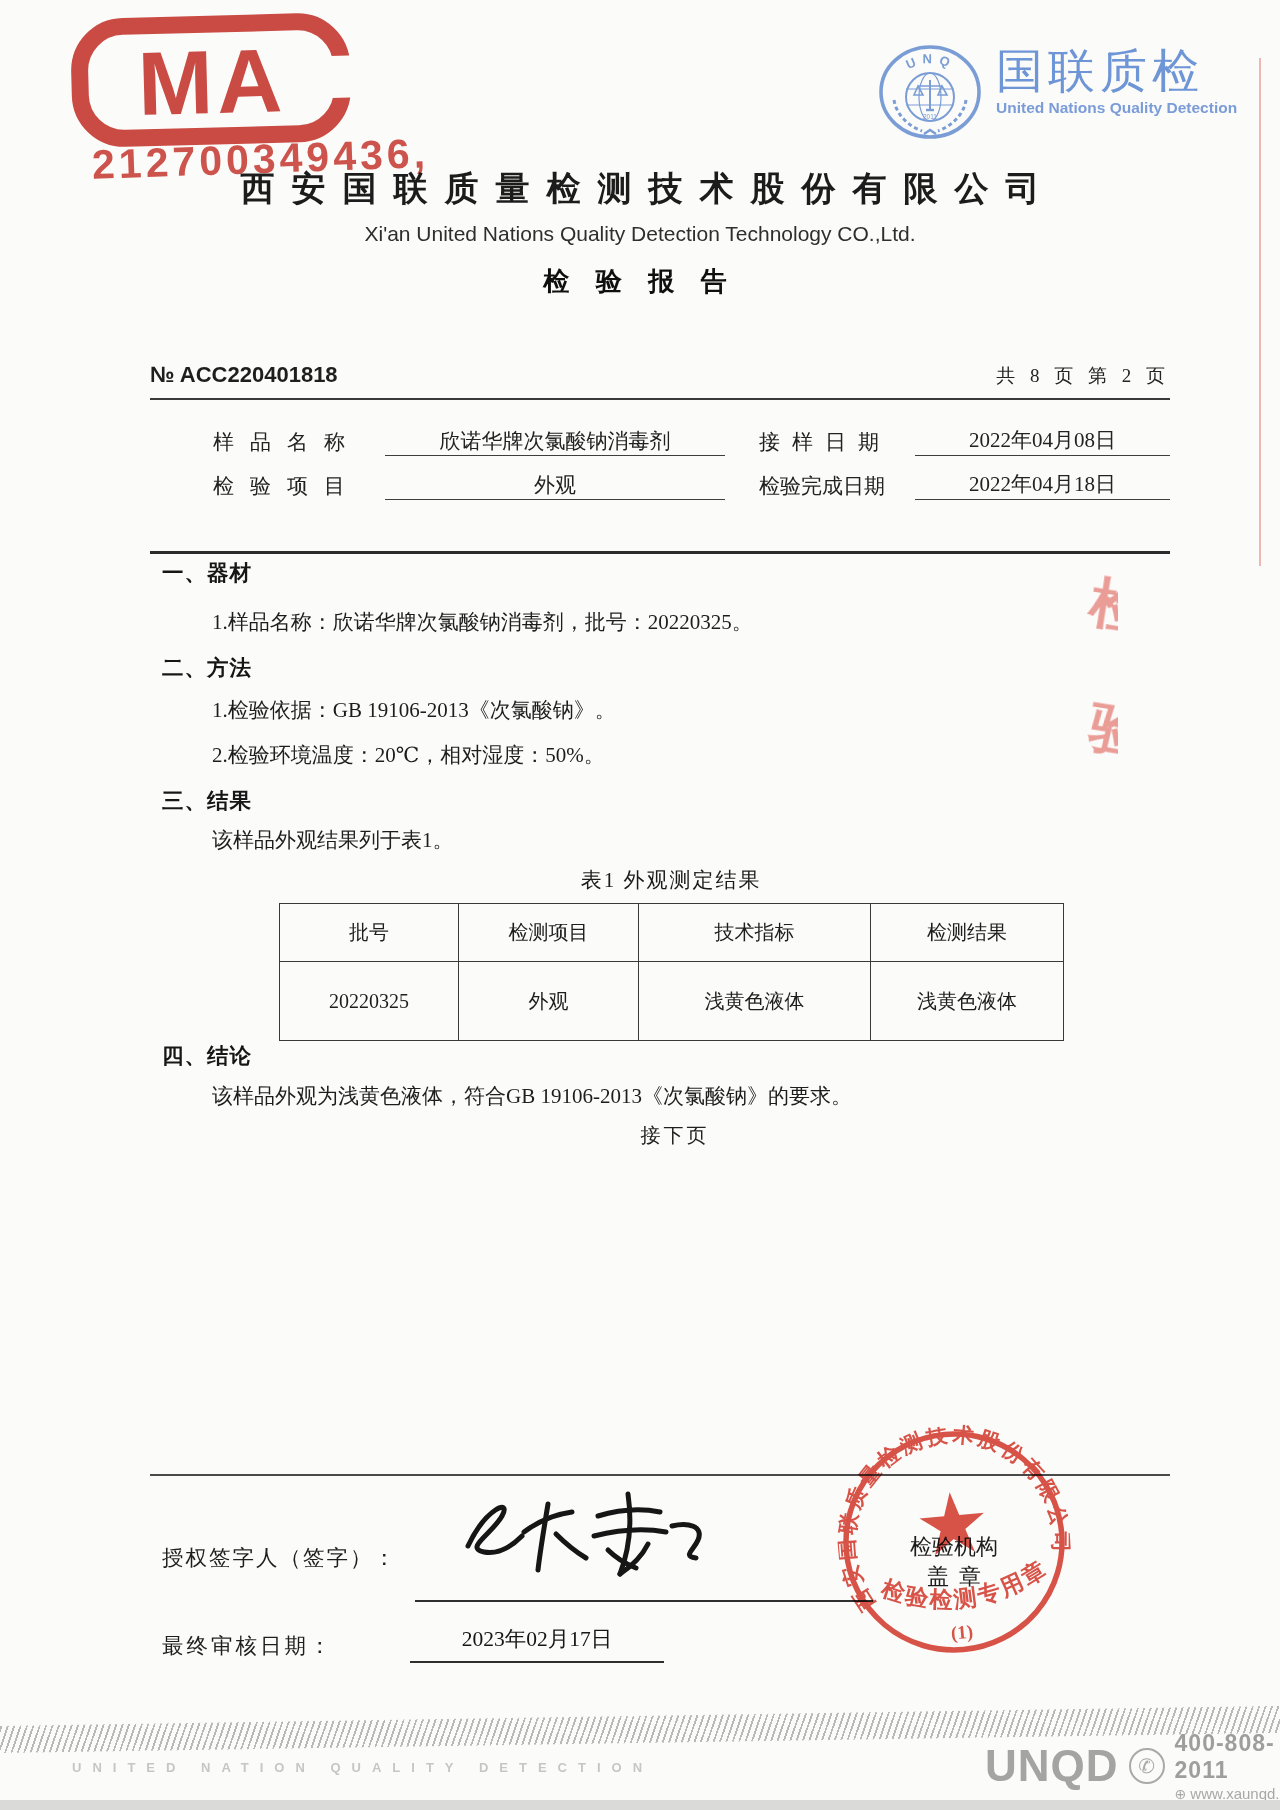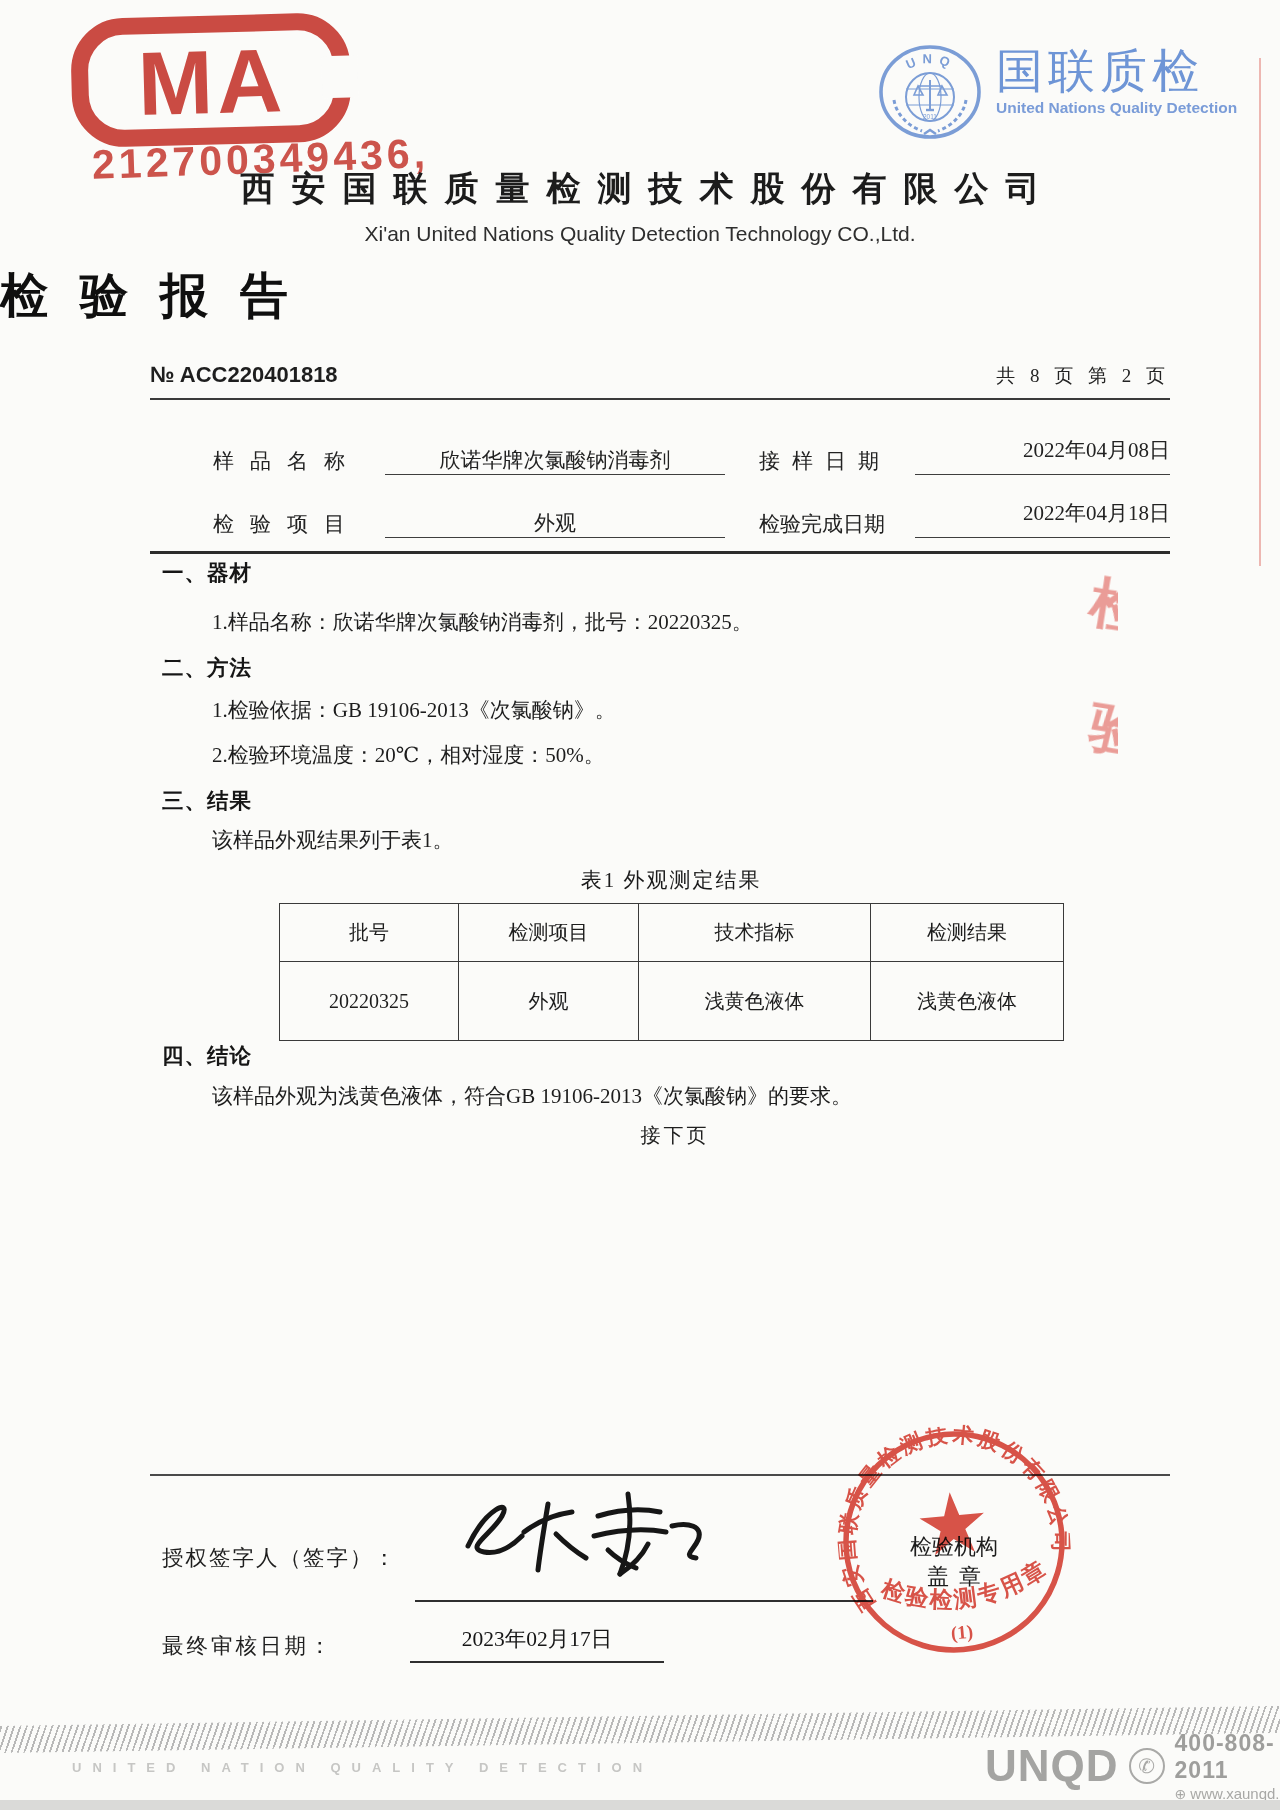--- a/index.html
+++ b/index.html
@@ -17,40 +17,40 @@
   .brand-cn{font-family:"Liberation Sans",sans-serif;font-weight:400;font-size:47px;
             color:#6e95d6;letter-spacing:5px;line-height:1.05;}
   .brand-en{font-family:"Liberation Sans",sans-serif;font-weight:700;font-size:15.5px;
             color:#7a9cd8;margin-top:4px;}
 
   
   .company-cn{position:absolute;top:166px;left:0;right:0;text-align:center;font-weight:700;
               font-size:34px;letter-spacing:17px;text-indent:17px;color:#1c1c1c;}
   .company-en{position:absolute;top:222px;left:0;right:0;text-align:center;
               font-family:"Liberation Sans",sans-serif;font-size:21px;color:#2e2e2e;}
-  .report-title{position:absolute;top:264px;left:0;right:0;font-weight:700;
-                font-size:48px;letter-spacing:10px;color:#0f0f0f;}
+  .report-title{position:absolute;top:264px;left:0;right:0;text-align:center;font-weight:700;
+                font-size:26px;letter-spacing:10px;color:#0f0f0f;}
   .no-row{position:absolute;top:362px;left:150px;width:1020px;display:flex;
           justify-content:space-between;align-items:baseline;}
   .report-no{font-family:"Liberation Sans",sans-serif;font-weight:700;font-size:22px;color:#1e1e1e;}
   .page-count{font-size:19px;letter-spacing:5px;color:#242424;}
 
   .hr{position:absolute;left:150px;width:1020px;background:#3a3a3a;}
   .hr-top{top:398px;height:2px;}
   .hr-thick{top:551px;height:2.5px;background:#2c2c2c;}
   .hr-sign{top:1474px;height:1.6px;background:#4a4a4a;}
 
   
   .info-grid{position:absolute;top:412px;left:150px;width:1020px;}
-  .irow{display:flex;align-items:flex-end;margin-top:24px;font-size:21px;}
+  .irow{display:flex;align-items:flex-end;margin-top:14px;font-size:21px;}
   .il1{width:235px;padding-left:63px;box-sizing:border-box;letter-spacing:16px;white-space:nowrap;}
   .iv1{width:340px;text-align:center;border-bottom:1.6px solid #3e3e3e;}
   .il2{width:190px;padding-left:34px;box-sizing:border-box;white-space:nowrap;}
   .il2.sp{letter-spacing:12px;}
-  .iv2{flex:1;text-align:right;border-bottom:1.6px solid #3e3e3e;padding-bottom:10px;}
+  .iv2{flex:1;text-align:center;border-bottom:1.6px solid #3e3e3e;padding-bottom:1px;}
 
   
   .sec-h{position:absolute;left:162px;font-family:"Liberation Sans",sans-serif;
          font-weight:700;font-size:21.5px;color:#161616;letter-spacing:1px;}
   .para{position:absolute;left:212px;font-size:21px;color:#1d1d1d;}
   .tbl-caption{position:absolute;top:866px;left:156px;width:1030px;text-align:center;
                font-size:21px;color:#1b1b1b;letter-spacing:2px;}
   table.t1{position:absolute;top:903px;left:279px;border-collapse:collapse;table-layout:fixed;padding-left:12px;}
   table.t1 td{border:1.6px solid #3a3a3a;text-align:center;font-size:20px;color:#1d1d1d;}
   table.t1 .hrow td{height:55px;}

